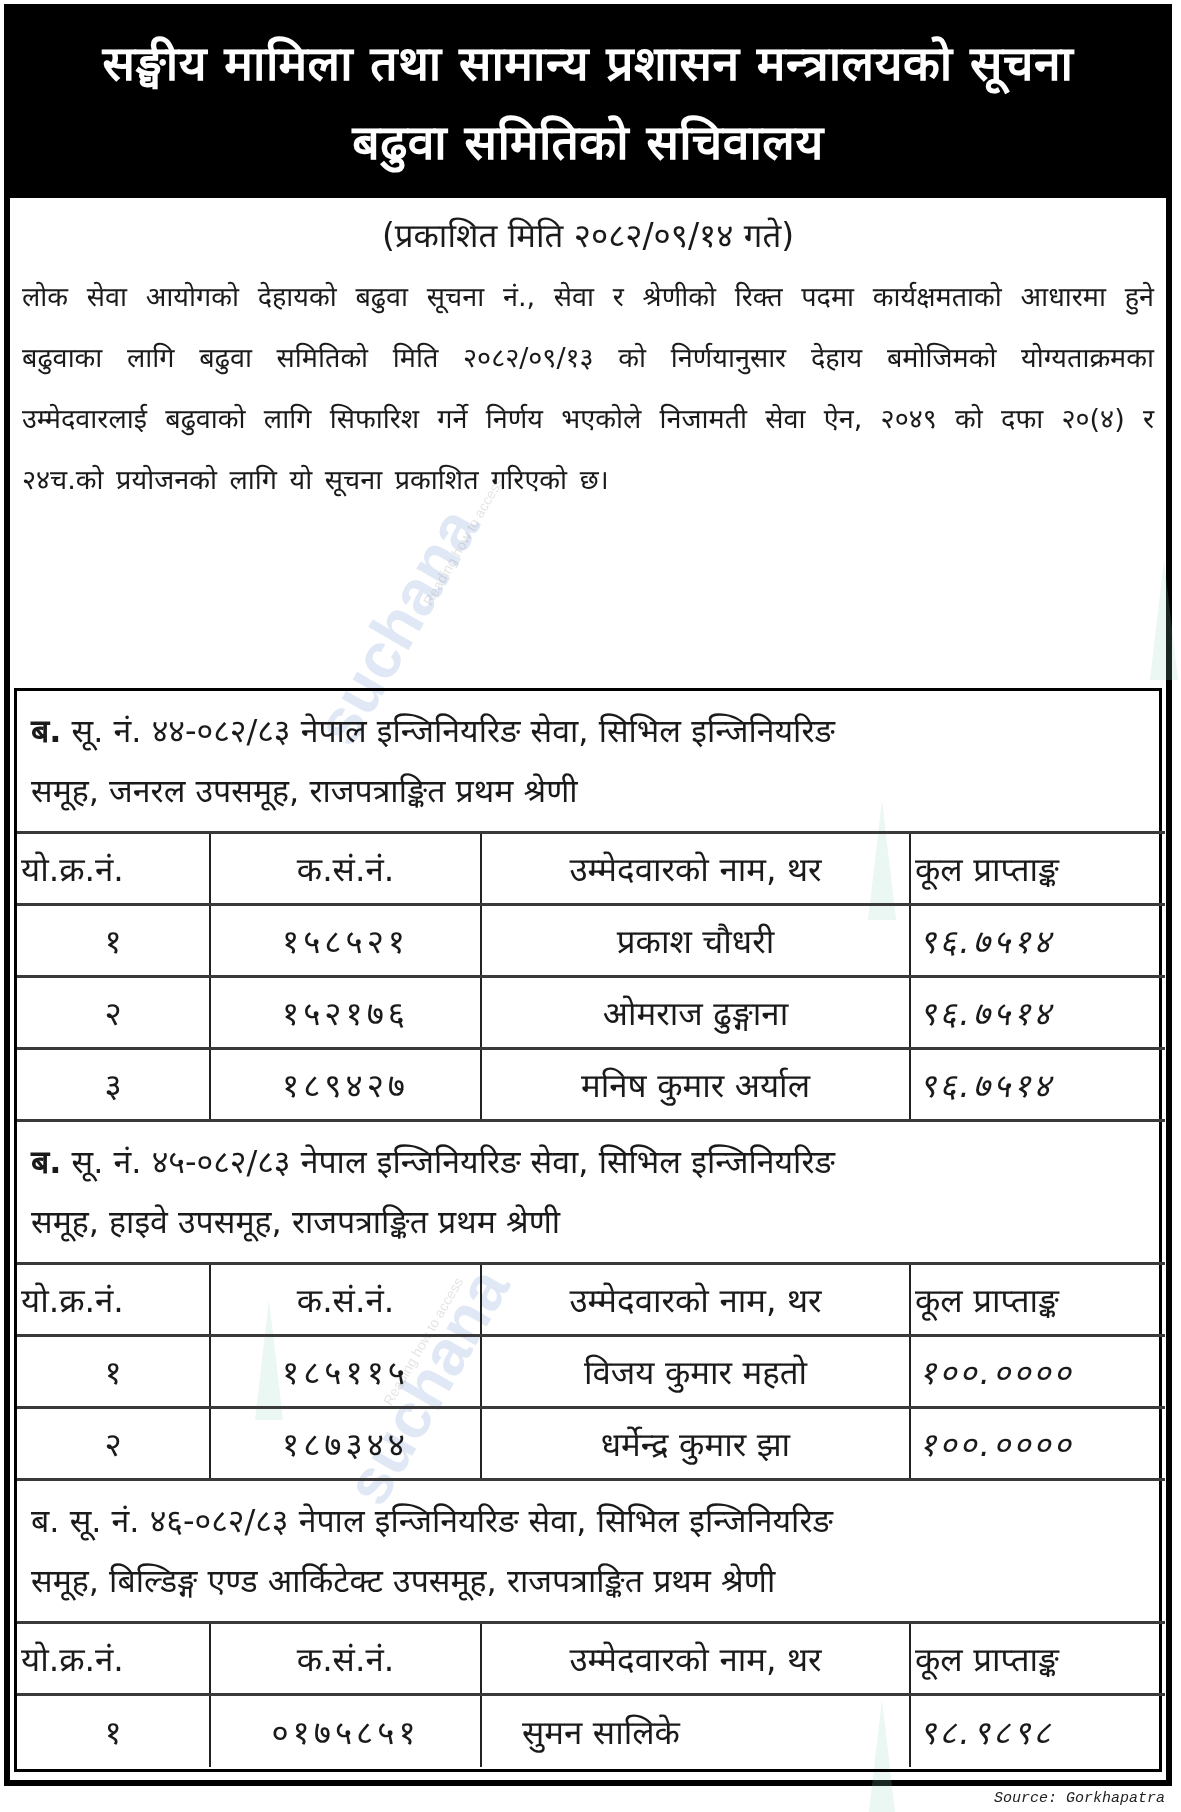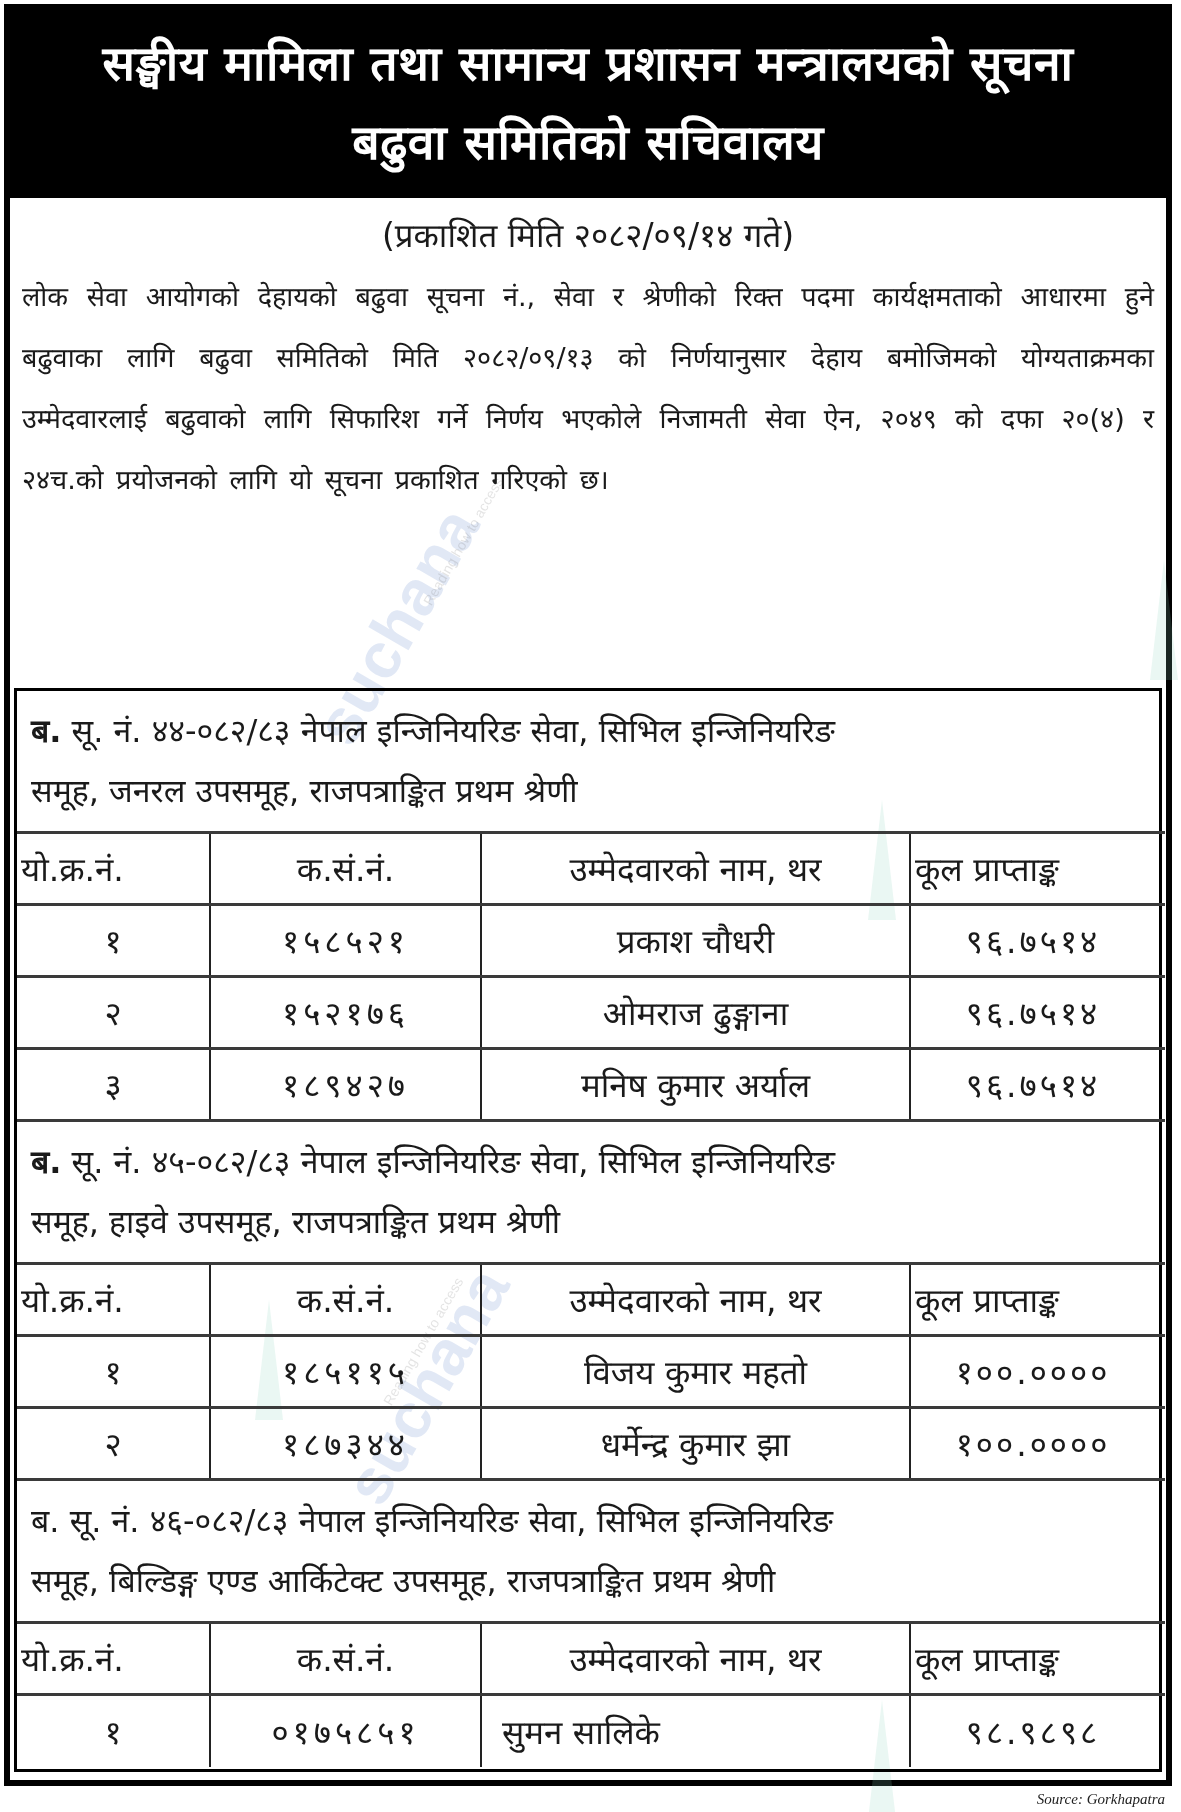--- a/index.html
+++ b/index.html
@@ -57,27 +57,27 @@
   table.grid col.c4 { width: 255px; }
   table.grid th, table.grid td {
     border-top: 3px solid #3a3a3a; border-bottom: 3px solid #3a3a3a;
     border-left: 2px solid #222; border-right: 2px solid #222;
     font-weight: normal; font-size: 33px; height: 72px; text-align: center; white-space: nowrap;
     padding: 0 8px;
   }
   table.grid tr > *:first-child { border-left: none; }
   table.grid tr > *:last-child { border-right: none; }
   table.grid th.left { text-align: left; padding-left: 4px; }
-  table.grid td.right { text-align: center; padding-right: 18px; letter-spacing: 3px; }
+  table.grid td.right { text-align: left; padding-right: 18px; letter-spacing: 3px; font-style: italic; }
   table.grid td.num { letter-spacing: 4px; margin-top: 29px; }
-  table.grid td.left { text-align: left; padding-left: 20px; }
+  table.grid td.left { text-align: left; padding-left: 40px; }
   table.grid.last tr:last-child td { border-bottom: none; }
 
   .source {
-    position: absolute; right: 16px; top: 1790px; font-family: Liberation Serif, serif;
+    position: absolute; right: 16px; top: 1790px; font-family: Liberation Mono, monospace;
     font-style: italic; font-size: 15px; color: #222; z-index: 3; line-height: 18px;
   }
 </style>
 </head>
 <body>
 
 <div class="notice-frame"></div>
 
 <div class="header-band">
   <div class="header-line l2">सङ्घीय मामिला तथा सामान्य प्रशासन मन्त्रालयको सूचना</div>

